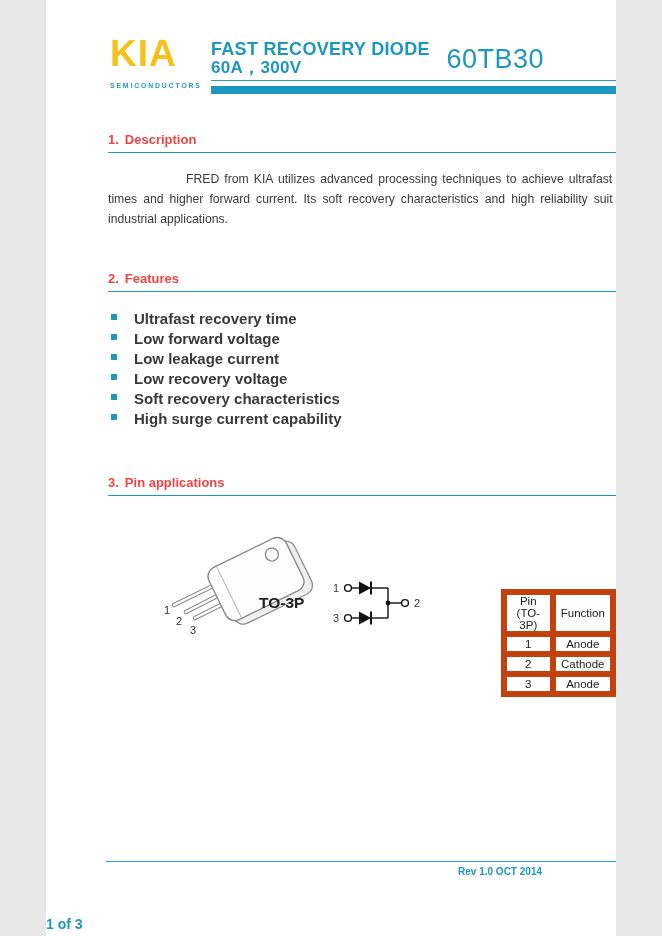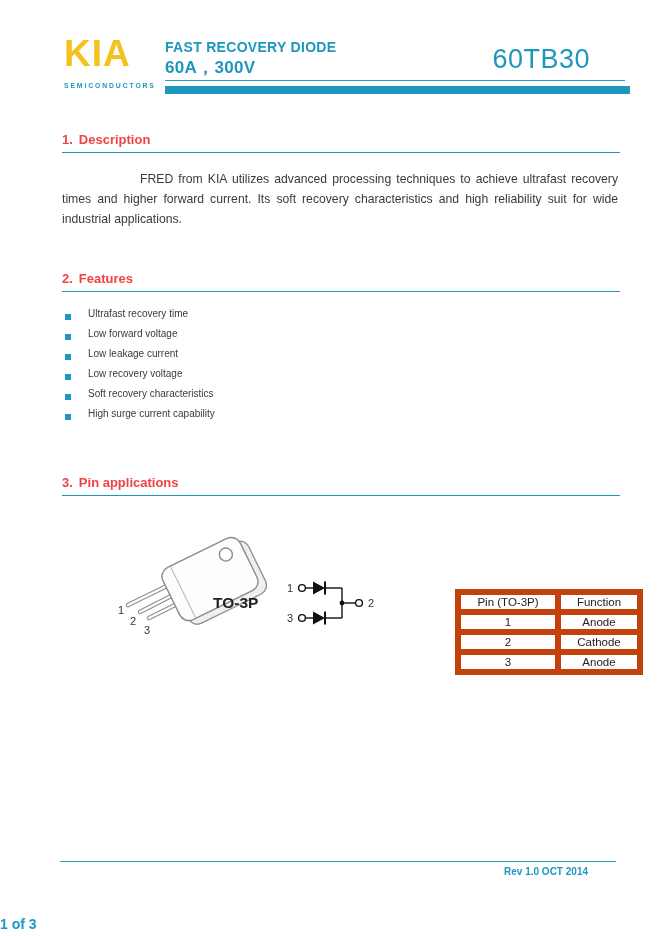--- a/index.html
+++ b/index.html
@@ -1,33 +1,33 @@
 <!DOCTYPE html>
 <html><head>
 <meta charset="utf-8">
 <style>
   html,body{margin:0;padding:0;background:#e8e8e8;}
   .page{
-    position:relative;width:662px;height:936px;background:#ffffff;
+    position:relative;width:570px;height:936px;background:#ffffff;
     margin:0 auto;overflow:hidden;
     font-family:"Liberation Sans","DejaVu Sans",sans-serif;
     color:#3a3a3a;
   }
   
   .logo-kia{
     position:absolute;left:64px;top:33px;
     font-size:37px;font-weight:bold;letter-spacing:1px;color:#F5C21D;
   }
   .logo-sub{
     position:absolute;left:64px;top:82px;
     font-size:6.8px;font-weight:bold;letter-spacing:1.9px;color:#1E97BE;
   }
   .hdr-title1{
     position:absolute;left:165px;top:39px;
-    font-size:14px;font-weight:bold;color:#1E97BE;letter-spacing:.3px;
+    font-size:18px;font-weight:bold;color:#1E97BE;letter-spacing:.3px;
   }
   .hdr-title2{
     position:absolute;left:165px;top:56px;
     font-size:17px;font-weight:bold;color:#1E97BE;letter-spacing:.3px;
   }
   .part-number{
     position:absolute;right:72px;top:44px;
     font-size:27px;color:#1E97BE;letter-spacing:.5px;
   }
   .hdr-thin-rule{
@@ -51,22 +51,22 @@
   
   .desc-body{
     position:absolute;left:62px;top:169px;width:556px;
     font-size:12.2px;line-height:20px;text-align:justify;color:#3a3a3a;
     text-indent:78px;
   }
   
   .feat-list{position:absolute;left:62px;top:308px;width:400px;
     list-style:none;margin:0;padding:0;}
   .feat-item{
-    position:relative;height:20px;font-size:10px;color:#3a3a3a;
-    padding-left:26px;display:flex;
+    position:relative;height:20px;font-size:15px;color:#3a3a3a;
+    padding-left:26px;display:flex;align-items:center;font-weight:bold;
   }
   .feat-bullet{
     position:absolute;left:3px;top:6px;width:6px;height:6px;background:#1E97BE;
   }
   
   .pkg-svg{position:absolute;left:103px;top:532px;}
   .sch-svg{position:absolute;left:275px;top:565px;}
   .pin-table{
     position:absolute;left:455px;top:589px;
     border-collapse:collapse;font-size:11.5px;color:#222;

